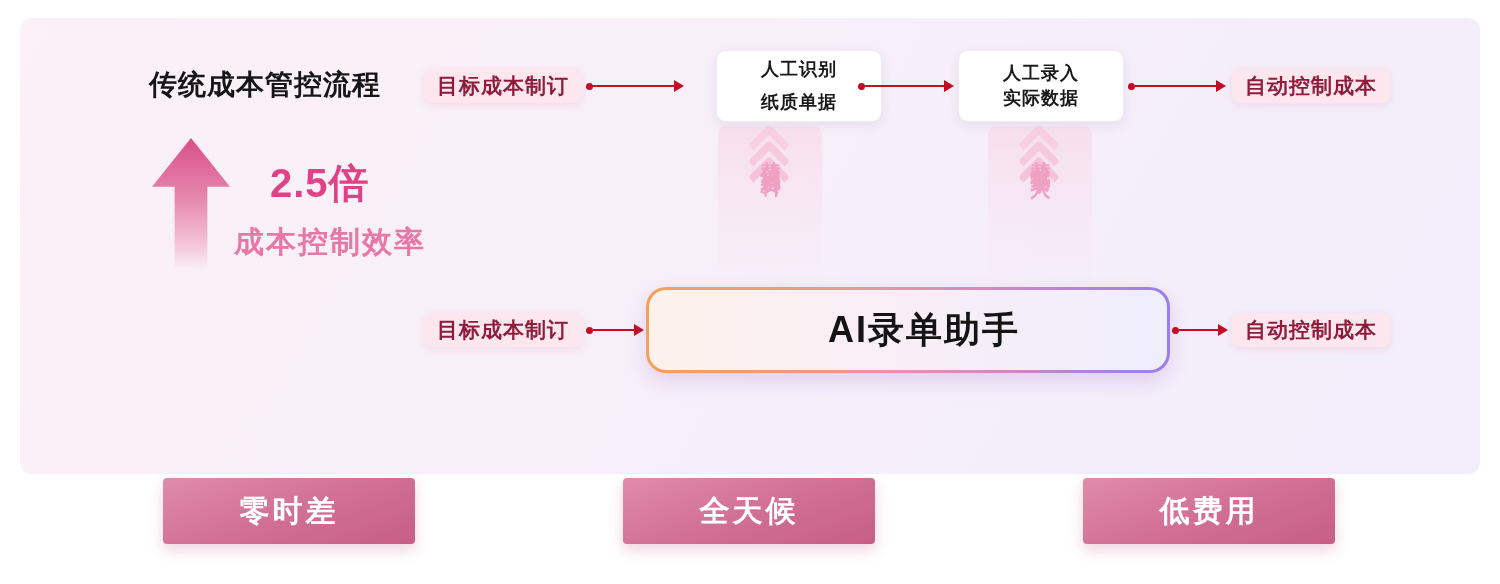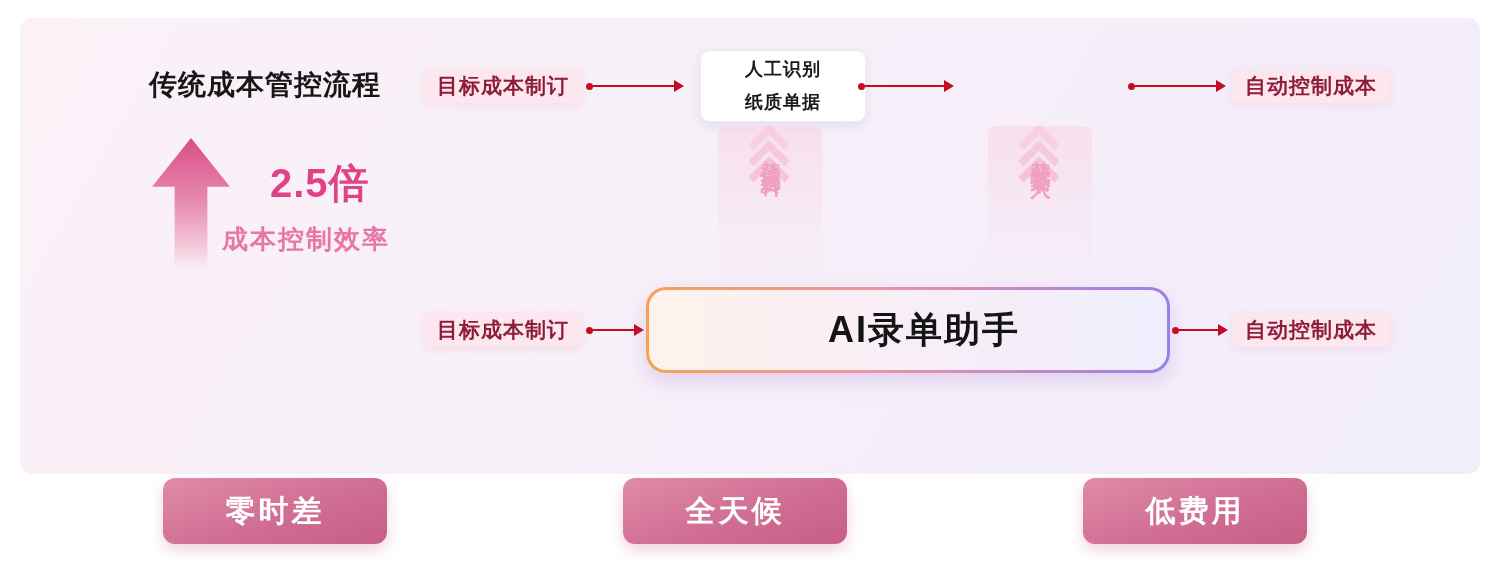--- a/index.html
+++ b/index.html
@@ -53,22 +53,22 @@
   .big-arrow {
     position:absolute; left:132px; top:120px; width:78px; height:132px;
     background:linear-gradient(180deg,#d94f87 0%,#e587ad 45%,#f4c3d6 80%,rgba(246,207,221,0) 100%);
     clip-path:polygon(50% 0%,100% 37%,71% 37%,71% 100%,29% 100%,29% 37%,0% 37%);
   }
   .metric-value {
     position:absolute; left:226px; top:138px;
     font-size:40px; font-weight:700; color:#df4287; letter-spacing:1px;margin-left:24px;
   }
   .metric-label {
-    position:absolute; left:202px; top:204px;
-    font-size:26px; font-weight:700; color:#e876a6; letter-spacing:2px;font-family:Liberation Serif, serif;
+    position:absolute; left:214px; top:204px;
+    font-size:30px; font-weight:700; color:#e876a6; letter-spacing:2px;font-family:Liberation Serif, serif;
   }
 
   
   .vband {
     position:absolute; width:104px; top:108px; height:162px;
     background:linear-gradient(180deg,rgba(249,210,227,0.55) 0%,rgba(249,210,227,0.18) 60%,rgba(249,210,227,0) 100%);
     border-radius:8px;
   }
   .chev {
     position:absolute; left:36px; width:30px; height:30px;
@@ -90,21 +90,21 @@
   }
   .ai-inner {
     width:100%; height:100%; border-radius:17px;
     background:linear-gradient(90deg,#fdf2eb 0%,#f8eef7 50%,#efeefc 100%);
     display:flex; align-items:center; justify-content:center;
     font-size:36px; font-weight:700; color:#141414; letter-spacing:2px;padding-left:32px;
   }
 
   
   .badge {
-    position:absolute; top:478px; width:224px; height:66px; border-radius:12px;
+    position:absolute; top:478px; width:252px; height:66px; border-radius:4px;
     background:linear-gradient(160deg,#e08ba9 0%,#d06e93 55%,#c75e86 100%);
     color:#ffffff; font-size:30px; font-weight:700; letter-spacing:3px;
     display:flex; align-items:center; justify-content:center;
     box-shadow:0 6px 14px rgba(200,95,135,0.28);
   }
 </style>
 </head>
 <body>
 
 <div class="page">
@@ -113,31 +113,35 @@
     <div class="flow-label" style="left:110px; top:52px; width:270px;">传统成本管控流程</div>
 
     <div class="pill" style="left:404px; top:51px; width:158px;">目标成本制订</div>
 
     <div class="arrow" style="left:566px; top:60px; width:98px;">
       <span class="dot"></span>
       <span class="line"></span>
       <span class="head"></span>
     </div>
 
-    <div class="flowbox" style="left:680px; top:32px;gap:8px;">
+    <div class="flowbox" style="left:696px; top:32px;gap:8px;">
       <span>人工识别</span>
       <span>纸质单据</span>
     </div>
 
     <div class="arrow" style="left:838px; top:60px; width:96px;">
       <span class="dot"></span>
       <span class="line"></span>
       <span class="head"></span>
     </div>
 
+    <div class="flowbox" style="left:938px; top:32px;">
+      <span>人工录入</span>
+      <span>实际数据</span>
+    </div>
 
     <div class="arrow" style="left:1108px; top:60px; width:98px;">
       <span class="dot"></span>
       <span class="line"></span>
       <span class="head"></span>
     </div>
 
     <div class="pill" style="left:1212px; top:51px; width:158px;">自动控制成本</div>
 
     <div class="big-arrow"></div>

